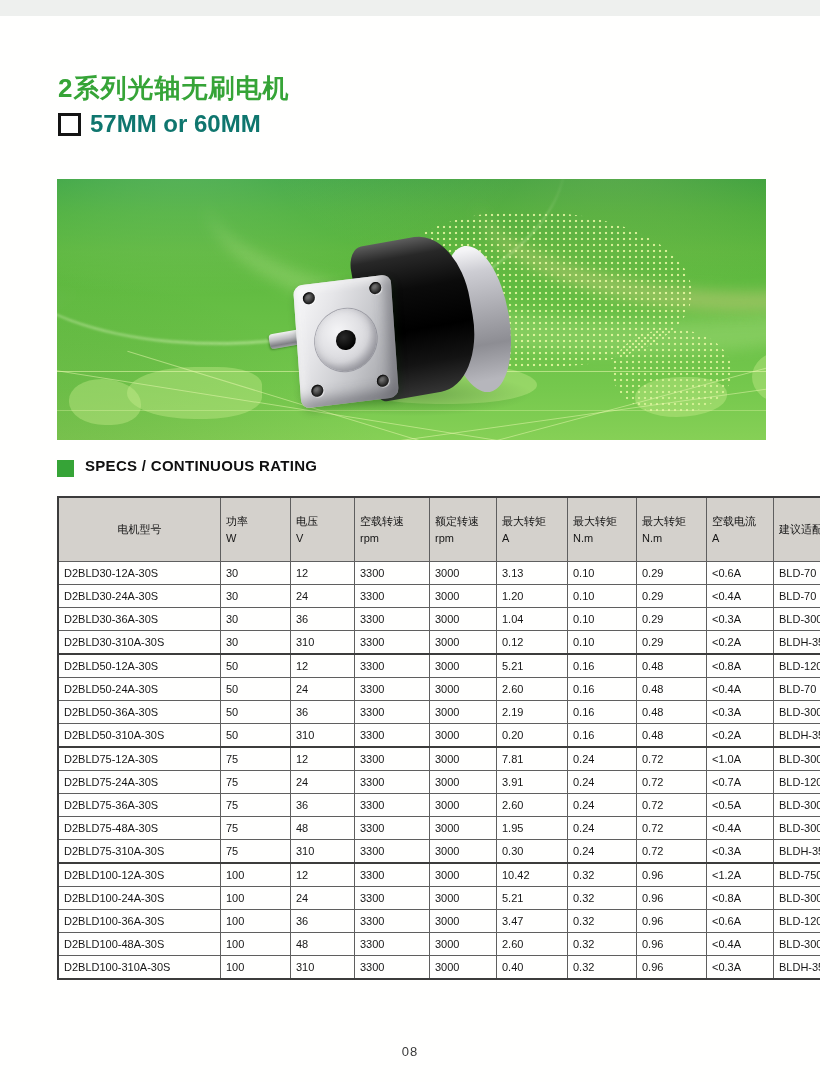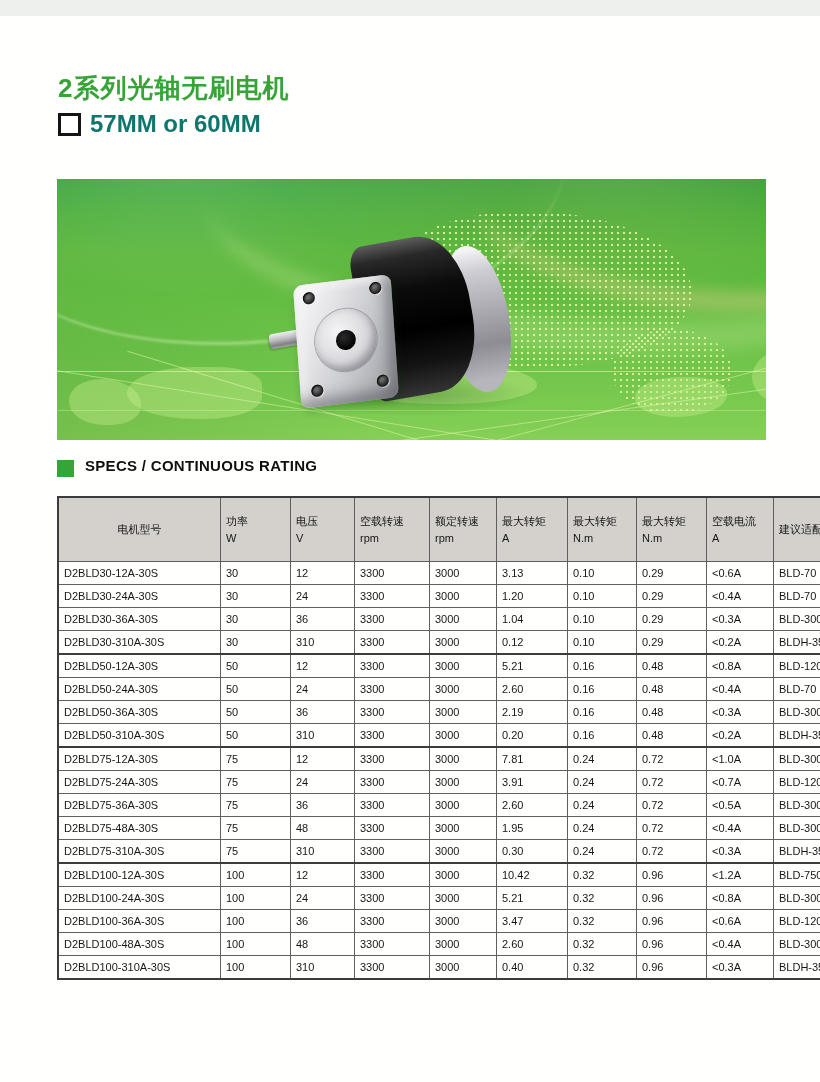--- a/index.html
+++ b/index.html
@@ -409,13 +409,14 @@
           <td class="c4">3000</td>
           <td class="c5">0.40</td>
           <td class="c6">0.32</td>
           <td class="c7">0.96</td>
           <td class="c8">&lt;0.3A</td>
           <td class="c9">BLDH-350B</td>
         </tr>
       </tbody>
   </table>
 
+  <div class="page-number">08</div>
 </div>
 
 </body></html>

